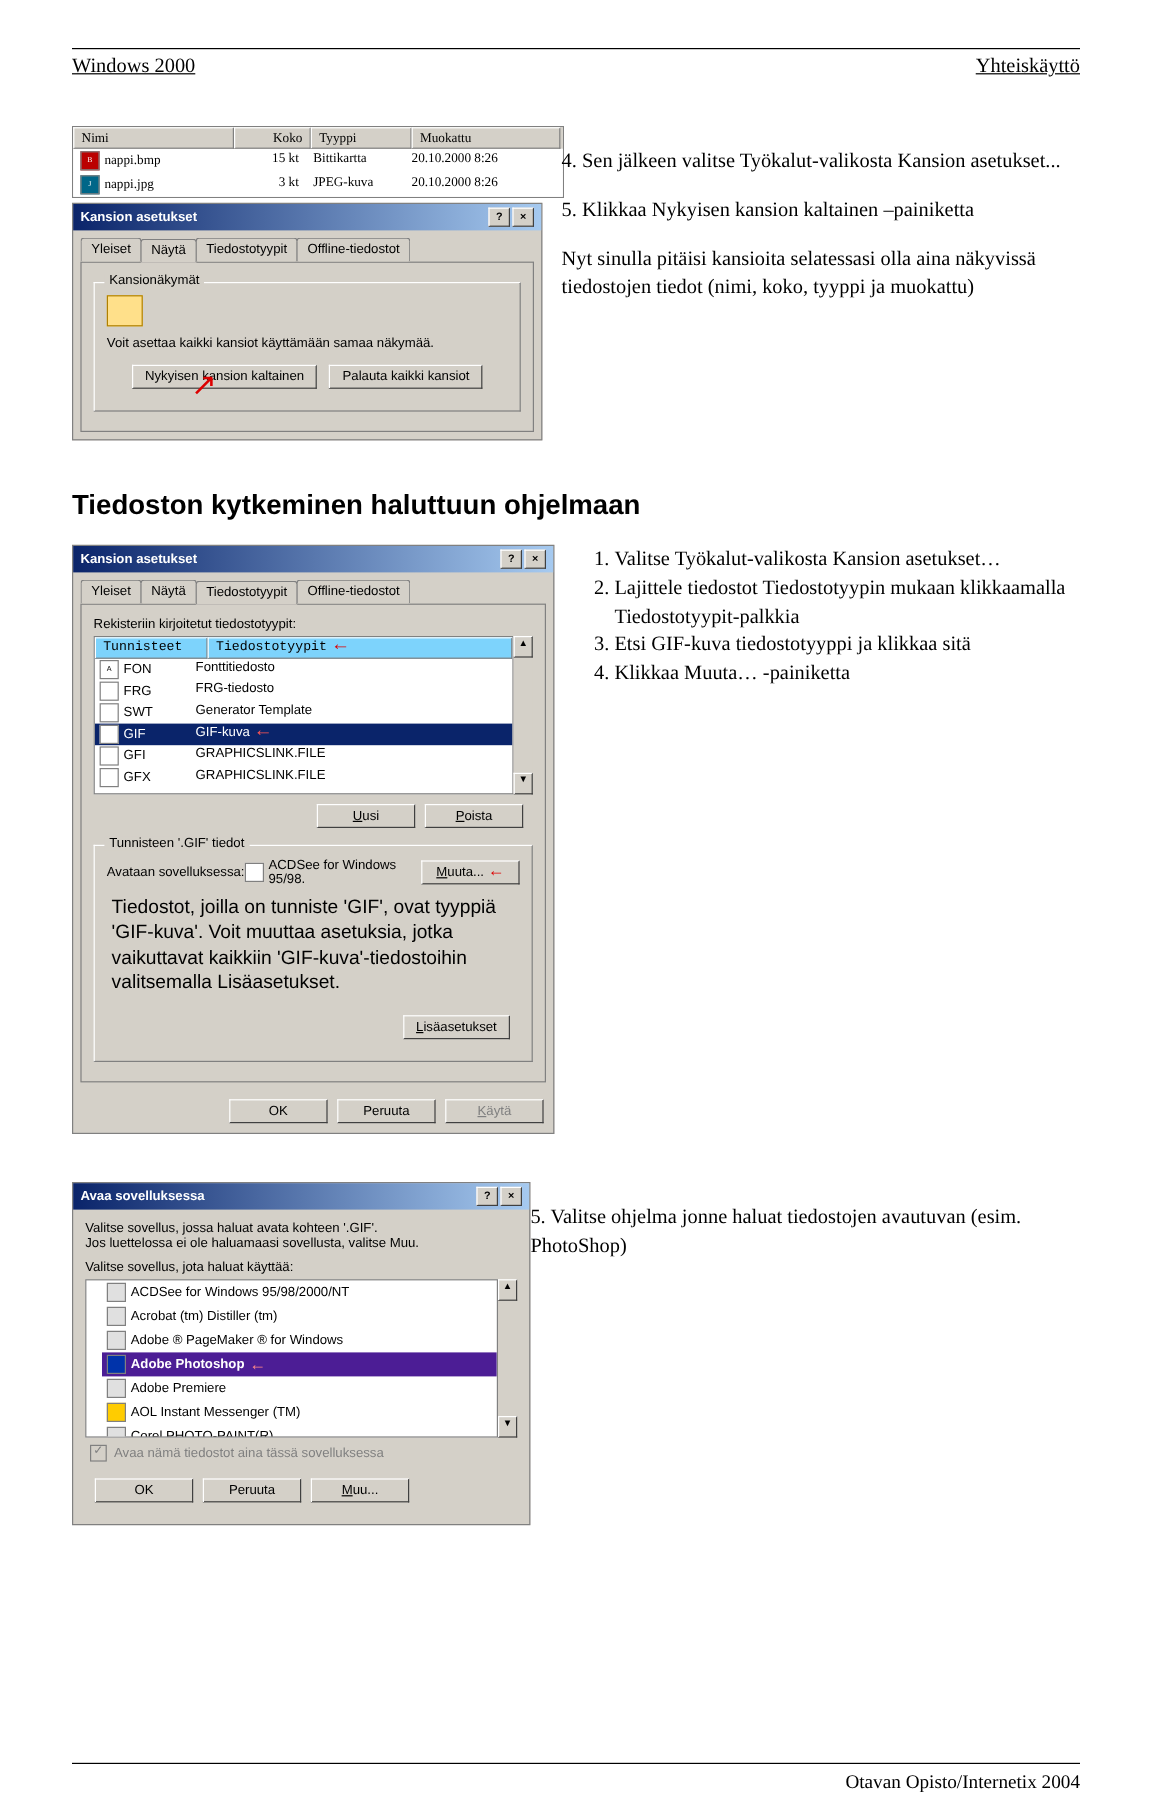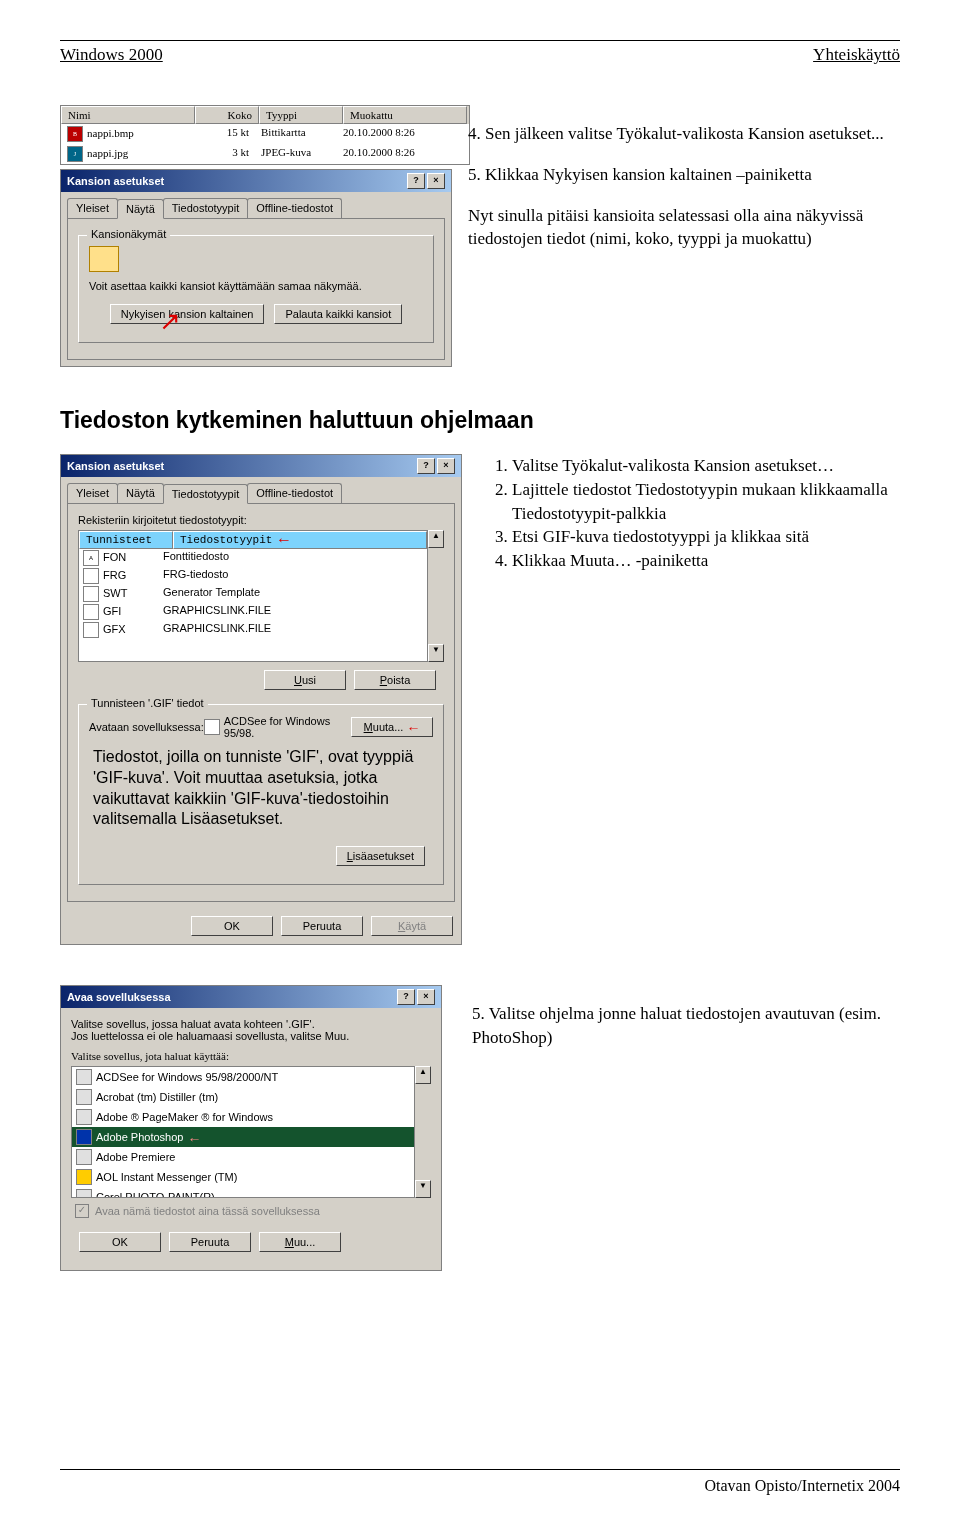--- a/index.html
+++ b/index.html
@@ -226,42 +226,43 @@
   }
   .lb-c1 { width: 80px; }
   .lb-c2 { flex: 1; }
   .info-text {
     font-size: 16px;
     padding: 8px 4px;
     line-height: 1.3;
   }
   .bottom-section {
     display: flex;
-    gap: 30px;
     align-items: flex-start;
   }
   .panel3 {
     width: 380px;
   }
   .app-list {
     background: #fff;
     border: 1px solid #808080;
     height: 130px;
     overflow: hidden;
     font-size: 11px;
   }
   .app-row {
     padding: 2px 4px;
     display: flex;
     align-items: center;
     gap: 4px;
+    margin-left: 13px;
   }
   .app-row.selected {
-    background: #14532d;
+    background: #4c1d95;
     color: #fff;
+    font-weight: bold;
   }
   .app-icon {
     width: 14px;
     height: 14px;
     background: #e0e0e0;
     border: 1px solid #808080;
     display: inline-block;
     flex-shrink: 0;
   }
   .footer-line {
@@ -420,20 +421,24 @@
                 <span class="lb-c2">Fonttitiedosto</span>
               </div>
             <div class="lb-row">
                 <span class="lb-c1"><span class="icon-file"></span><span>FRG</span></span>
                 <span class="lb-c2">FRG-tiedosto</span>
               </div>
             <div class="lb-row">
                 <span class="lb-c1"><span class="icon-file"></span><span>SWT</span></span>
                 <span class="lb-c2">Generator Template</span>
               </div>
+            <div class="lb-row selected">
+                <span class="lb-c1"><span class="icon-file"></span><span>GIF</span></span>
+                <span class="lb-c2"><span>GIF-kuva</span> <span class="arrow-red" style="font-size:16px;color:#f55;">←</span></span>
+              </div>
             <div class="lb-row">
                 <span class="lb-c1"><span class="icon-file"></span><span>GFI</span></span>
                 <span class="lb-c2">GRAPHICSLINK.FILE</span>
               </div>
             <div class="lb-row">
                 <span class="lb-c1"><span class="icon-file"></span><span>GFX</span></span>
                 <span class="lb-c2">GRAPHICSLINK.FILE</span>
               </div>
           </div>
           <div class="scrollbar">
@@ -481,21 +486,21 @@
       <div class="dlg-title">
         <span>Avaa sovelluksessa</span>
         <div class="dlg-title-btns">
           <span class="title-btn">?</span>
           <span class="title-btn">×</span>
         </div>
       </div>
       <div style="padding:10px;">
         <div style="font-size:11px;">Valitse sovellus, jossa haluat avata kohteen '.GIF'.</div>
         <div style="font-size:11px;margin-bottom:8px;">Jos luettelossa ei ole haluamaasi sovellusta, valitse Muu.</div>
-        <div style="font-size:11px;margin-bottom:4px;font-family:Liberation Serif, serif;">Valitse sovellus, jota haluat käyttää:</div>
+        <div style="font-size:11px;margin-bottom:4px;">Valitse sovellus, jota haluat käyttää:</div>
         <div class="list-with-sb">
           <div class="app-list list-content">
             <div class="app-row">
                 <span class="app-icon"></span>
                 <span>ACDSee for Windows 95/98/2000/NT</span>
               </div>
             <div class="app-row">
                 <span class="app-icon"></span>
                 <span>Acrobat (tm) Distiller (tm)</span>
               </div>

